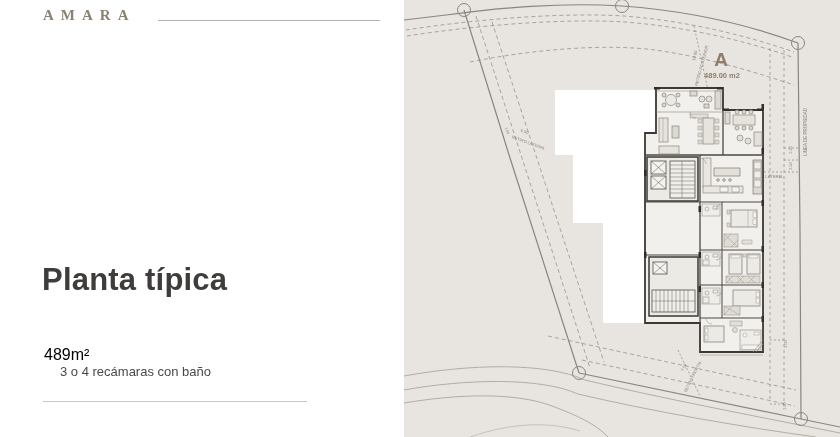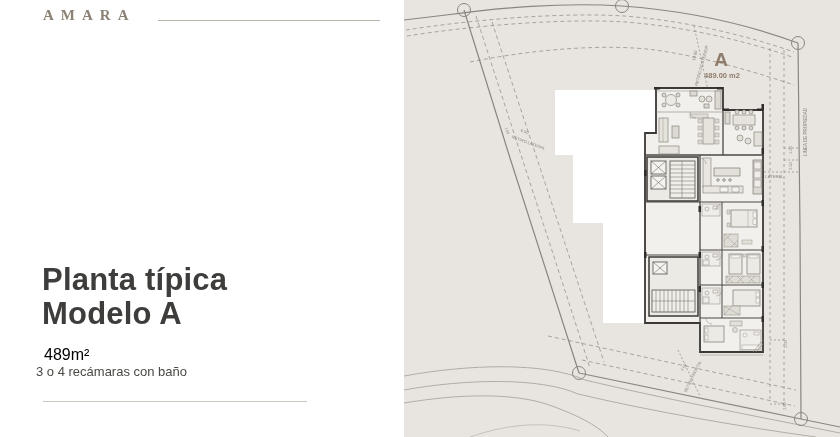--- a/index.html
+++ b/index.html
@@ -6,39 +6,38 @@
   .page{position:relative;width:840px;height:437px;overflow:hidden;background:#ffffff;
         font-family:"Liberation Sans",sans-serif;}
   
   .left-panel{position:absolute;left:0;top:0;width:404px;height:437px;background:#ffffff;}
   .logo{position:absolute;left:43px;top:7px;font-family:"Liberation Serif",serif;
         font-size:15px;letter-spacing:7px;color:#8b8174;font-weight:700;}
   .logo-line{position:absolute;left:158px;top:20px;width:222px;height:1px;background:#b9b2aa;}
   .title{position:absolute;left:42px;top:263px;font-size:31px;line-height:34px;
          color:#3e3d3b;letter-spacing:0.2px;font-weight:700;}
   .spec-area{position:absolute;left:44px;top:346px;font-size:16px;color:#000000;}
-  .spec-rooms{position:absolute;left:36px;top:364px;font-size:13px;color:#4b4946;}
+  .spec-rooms{position:absolute;left:60px;top:364px;font-size:13px;color:#4b4946;}
   .bottom-divider{position:absolute;left:43px;top:401px;width:264px;height:1px;background:#cbc6c0;}
   
   .right-panel{position:absolute;left:404px;top:0;width:436px;height:437px;background:#e8e4df;}
   svg text{font-family:"Liberation Sans",sans-serif;}
   .ann{fill:#8a857e;}
   .brown{fill:#8f7c6a;font-weight:bold;}
 </style>
 </head>
 <body>
 
 <div class="page">
 
   <div class="left-panel">
     <div class="logo">AMARA</div>
     <div class="logo-line"></div>
     <div class="title">
       <div>Planta típica</div>
-      <div>Modelo A</div>
     </div>
     <div class="spec-area">489m²</div>
     <div class="spec-rooms">3 o 4 recámaras con baño</div>
     <div class="bottom-divider"></div>
   </div>
 
   <div class="right-panel">
     <svg width="436" height="437" viewBox="404 0 436 437">
 
       <g stroke="#b2ada6" stroke-width="1" fill="none">

